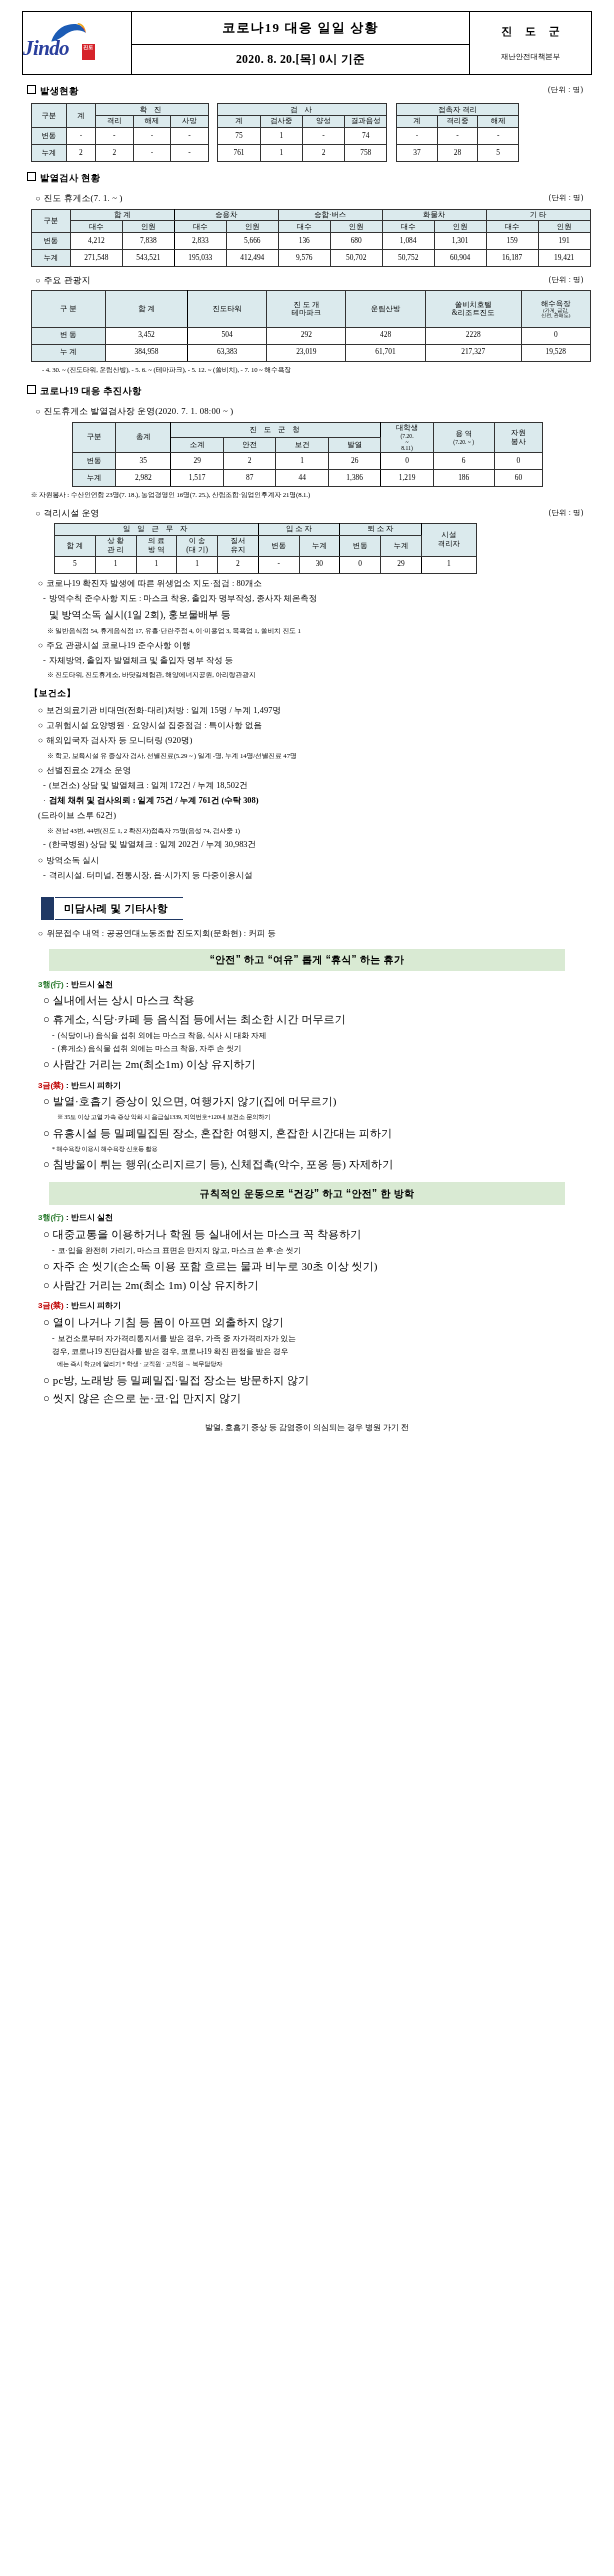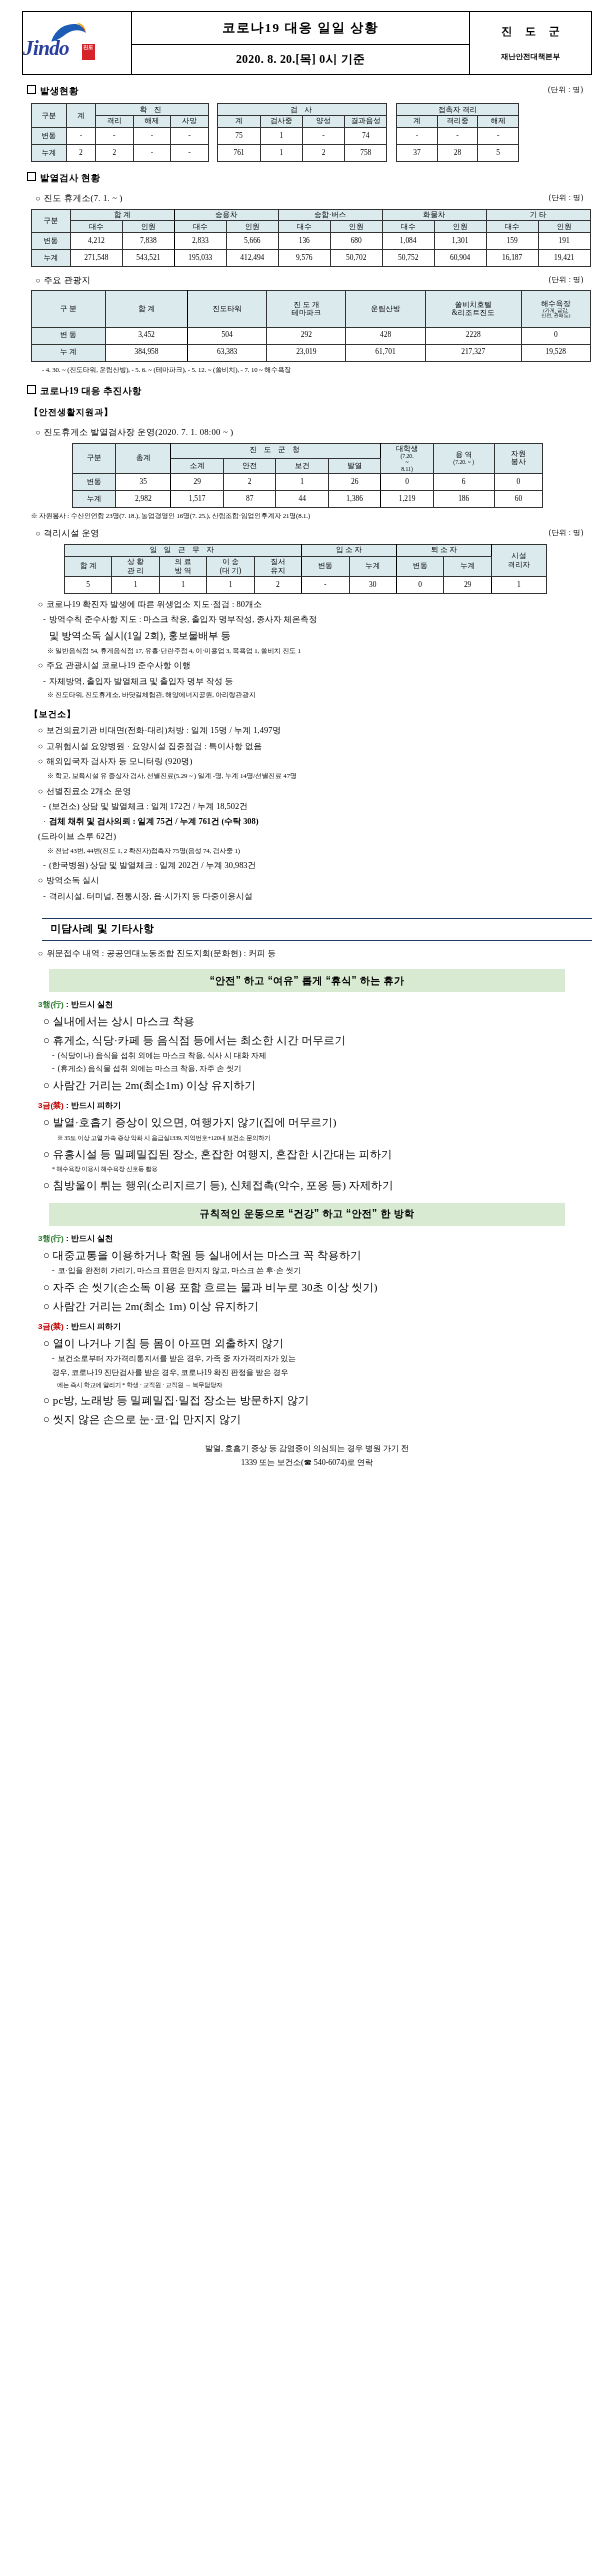--- a/index.html
+++ b/index.html
@@ -57,21 +57,21 @@
     font-family: "Liberation Sans", sans-serif;
   }
   .hdr-title {
     font-size: 13px; font-weight: bold; letter-spacing: 1.2px;
     font-family: "Liberation Serif", serif;
   }
   .hdr-date {
     font-size: 11.8px; font-weight: bold; letter-spacing: 0.3px;
   }
   .hdr-org1 { font-size: 11px; font-weight: bold; letter-spacing: 5px; padding-left:5px;}
-  .hdr-org2 { font-size: 7.4px; font-weight: bold; margin-top: 13px; }
+  .hdr-org2 { font-size: 7.4px; font-weight: normal; margin-top: 13px; }
 
   
   .sec-h {
     font-size: 9.3px; font-weight: bold;
     margin: 10px 0 5px 5px;
     letter-spacing: 0.3px;
   }
   .sec-h .sq {
     display: inline-block; width: 6.8px; height: 6.8px;
     border: 0.9px solid #000; margin-right: 4.3px; vertical-align: 0.6px;
@@ -133,21 +133,21 @@
   .note-c { font-size: 6.8px; margin: 3.1px 0 3.1px 8.7px; letter-spacing: -0.1px; }
   .foot {
     font-size: 6.8px; margin: 3.7px 0 2.5px 20px; letter-spacing: -0.1px;
   }
   .ctr { text-align: left; margin-right: 111px; }
   .bold { font-weight: bold; }
 
   
   .banner {
     margin: 16px 0 7.4px 18.6px;
-    display: flex; align-items: stretch; flex-direction: column;
+    display: flex; align-items: stretch;
   }
   .banner .bar { width: 13.6px; background: #1f3864; }
   .banner .txtwrap {
     border-top: 1.5px solid #1f3864;
     border-bottom: 1.5px solid #1f3864;
     padding: 3.7px 15px 3.7px 8.7px;
     margin-left: 1.2px;
   }
   .banner .txt {
     font-size: 10.5px; font-weight: bold;
@@ -427,21 +427,20 @@
       <td>19,528</td>
     </tr>
   </tbody>
     </table>
 
   <div class="foot">- 4. 30. ~ (진도타워, 운림산방),    - 5. 6. ~ (테마파크),    - 5. 12. ~ (쏠비치), - 7. 10 ~ 해수욕장</div>
 
   <div class="sec-h">
     <span class="sq"></span><span>코로나19 대응 추진사항</span>
   </div>
-  <div class="dept">【안전생활지원과】</div>
 
   <div class="sub-h">
     <span class="ci">○</span><span>진도휴게소 발열검사장 운영(2020. 7. 1. 08:00 ~ )</span>
   </div>
 
   <table class="dt outer" style="width:471px;margin-left:50px">
     <tbody>
         <tr>
       <th rowspan="2" style="width:41px">구분</th>
       <th rowspan="2" class="hv hv2" style="width:53px">총계</th>
@@ -487,21 +486,21 @@
   </tbody>
     </table>
 
   <div class="note-c">※ 자원봉사 : 수산인연합 23명(7. 18.), 농업경영인 16명(7. 25.), 산림조합·임업인후계자 21명(8.1.)</div>
 
   <div class="sub-h">
     <span class="ci">○</span><span>격리시설 운영</span>
     <span class="unit">(단위 : 명)</span>
   </div>
 
-  <table class="dt outer" style="width:483px;margin-left:42px">
+  <table class="dt outer" style="width:423px;margin-left:32px">
     <tbody>
         <tr>
       <th colspan="5" class="sp hv2">일 일  근 무 자</th>
       <th colspan="2" class="hv2">입 소 자</th>
       <th colspan="2" class="hv2">퇴 소 자</th>
       <th rowspan="2" style="width:53px"><span id="facn">시설<br>격리자</span></th>
     </tr>
     <tr>
       <th style="width:48px"><span id="w0">합 계</span></th>
       <th style="width:48px"><span id="w1">상 황<br>관 리</span></th>
@@ -608,17 +607,16 @@
       <div class="ck"><span style="margin-right: 3.1px;">○</span><span>열이 나거나 기침 등 몸이 아프면 외출하지 않기</span></div>
       <div class="dash"><span style="margin-right: 3.1px;">-</span><span>보건소로부터 자가격리통지서를 받은 경우, 가족 중 자가격리자가 있는</span></div>
       <div class="dash"><span>경우, 코로나19 진단검사를 받은 경우, 코로나19 확진 판정을 받은 경우</span></div>
       <div class="smallnote"><span>에는 즉시 학교에 알리기 * 학생 · 교직원 · 교직원 → 복무담당자</span></div>
       <div class="ck"><span style="margin-right: 3.1px;">○</span><span>pc방, 노래방 등 밀폐밀집·밀접 장소는 방문하지 않기</span></div>
       <div class="ck"><span style="margin-right: 3.1px;">○</span><span>씻지 않은 손으로 눈·코·입 만지지 않기</span></div>
     </div>
 
   <div class="final">
     <div>발열, 호흡기 증상 등 감염증이 의심되는 경우 병원 가기 전</div>
-    <div>1339 또는 보건소(☎ 540-6074)로 연락</div>
   </div>
 
 </div>
 
 
 </body></html>

